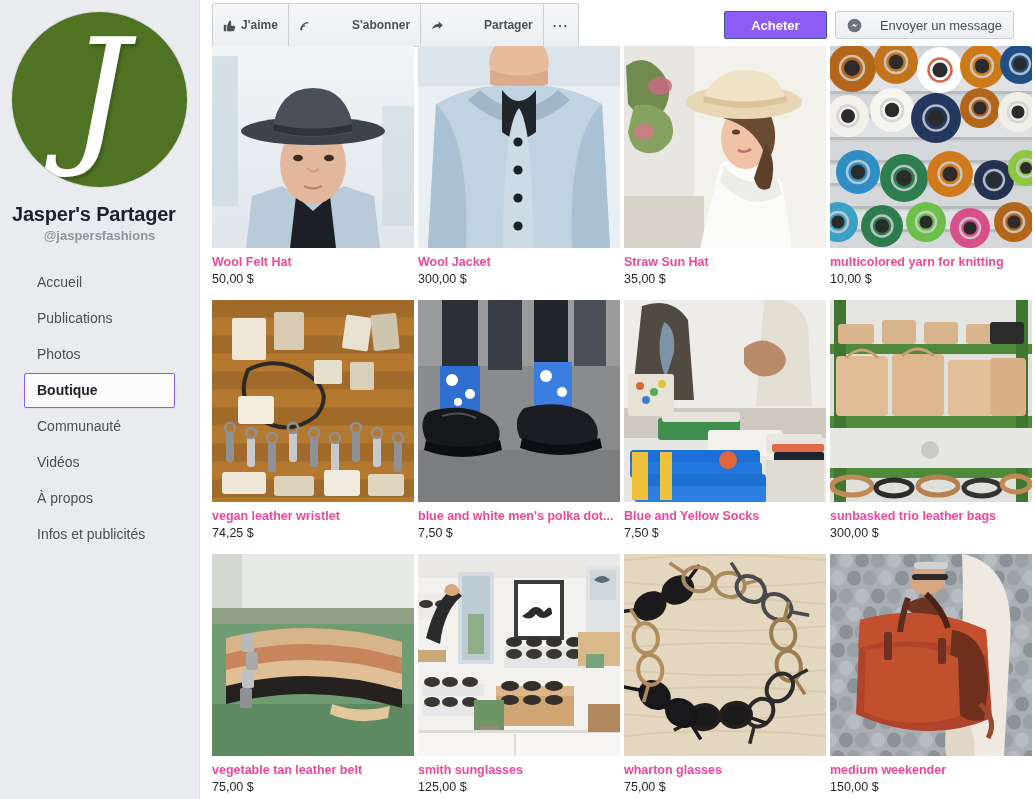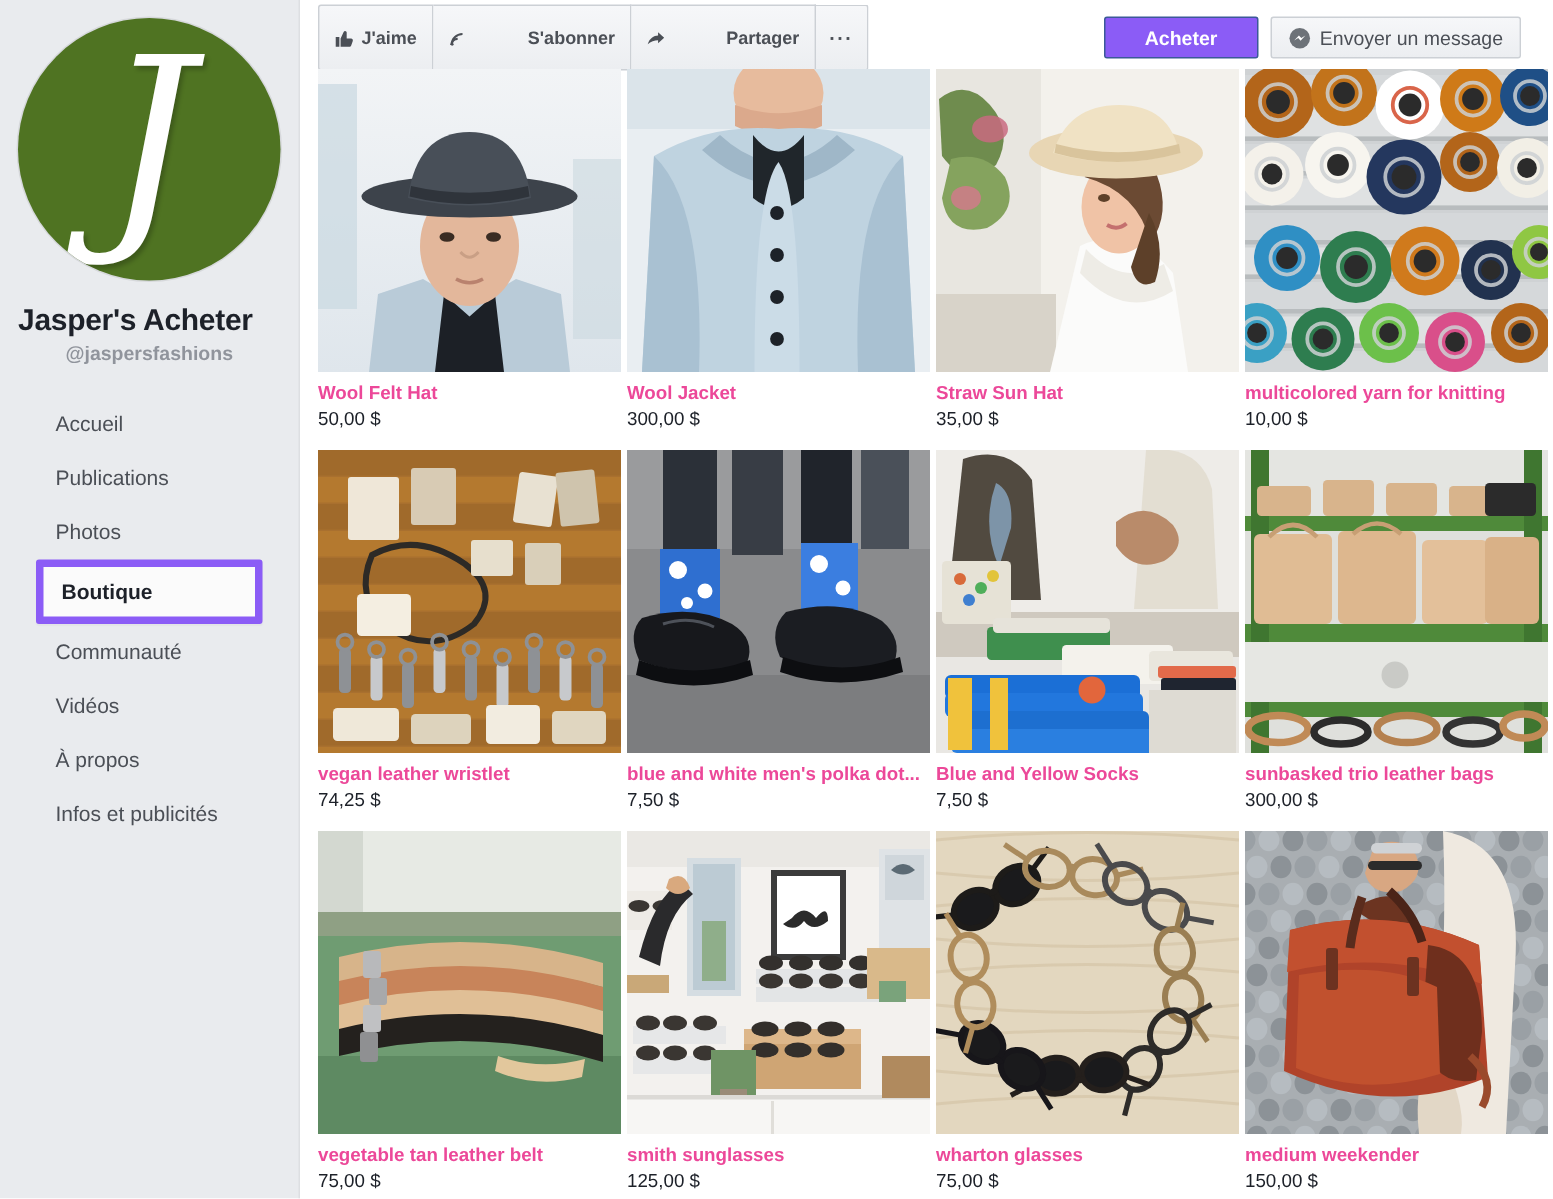--- a/index.html
+++ b/index.html
@@ -50,21 +50,21 @@
   .nav { margin-top:22px; padding:0 24px; }
   .nav-item {
     font-size:14px; color:#4b4f56;
     padding:8px 12px; margin:0 0 1px 0;
     border-radius:2px; cursor:pointer;
     border:1px solid transparent;
     line-height:17px;
   }
   .nav-item.active {
     background:#fbfbfb; color:#1d2129; font-weight:bold;
-    border:5px solid #8b5cf6;
+    border:1px solid #8b5cf6;
     box-shadow:0 1px 1px rgba(0,0,0,.03);
   }
 
   
   .main { flex:1; height:799px; background:#ffffff; position:relative; }
 
   .toolbar {
     height:42px; display:flex; align-items:center;
     padding:8px 10px 0 12px; gap:0;
   }
@@ -82,21 +82,21 @@
   .btn:last-child { border-radius:0 2px 2px 0; }
   .btn.dots { font-size:13px; letter-spacing:1px; padding:0 9px; color:#4b4f56; }
   .spacer { flex:1; }
   .btn-primary {
     height:28px; min-width:103px; display:flex; align-items:center; justify-content:center;
     background:#8b5cf6; border:1px solid #3b5998; border-radius:2px;
     color:#fff; font-size:13px; font-weight:bold; cursor:pointer;
     margin-right:8px;
   }
   .btn-msg {
-    height:28px; display:flex; align-items:center; gap:6px;
+    height:28px; display:flex; align-items:center; gap:18px;
     padding:0 11px;
     background:linear-gradient(#f6f7f9,#eceef1);
     border:1px solid #ccd0d5; border-radius:2px;
     color:#4b4f56; font-size:13px; cursor:pointer;
     margin-right:11px;
   }
   .ico { display:inline-flex; align-items:center; justify-content:center; }
 
   
   .grid {
@@ -124,21 +124,21 @@
 <div class="page">
 
   <div class="sidebar">
 
     <div class="logo-wrap">
       <div class="logo">
         <div class="glyph">J</div>
       </div>
     </div>
 
-    <div class="page-title">Jasper's Acheter</div>
+    <div class="page-title">Jasper's Partager</div>
     <div class="page-handle">@jaspersfashions</div>
 
     <div class="nav" id="nav">
         <div class="nav-item"><span>Accueil</span></div>
         <div class="nav-item"><span>Publications</span></div>
         <div class="nav-item"><span>Photos</span></div>
         <div class="nav-item active"><span>Boutique</span></div>
         <div class="nav-item"><span>Communauté</span></div>
         <div class="nav-item"><span>Vidéos</span></div>
         <div class="nav-item"><span>À propos</span></div>

